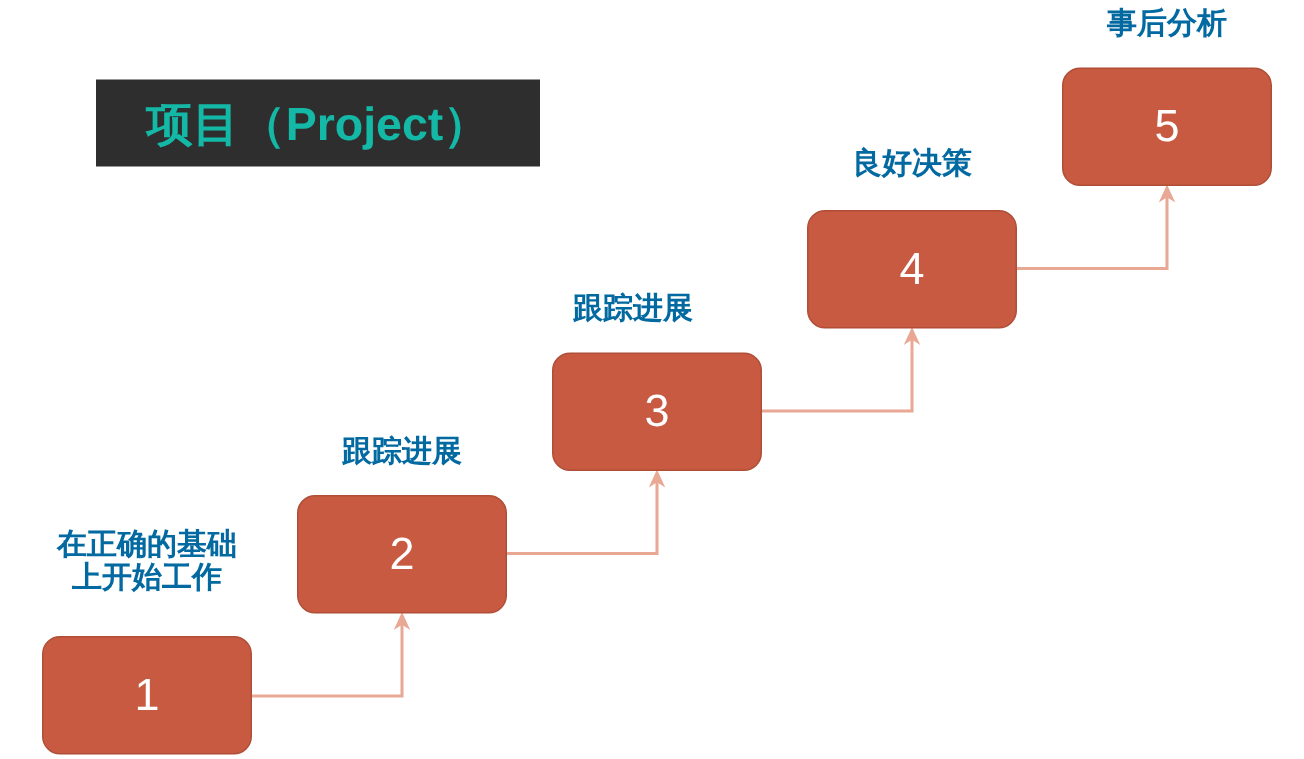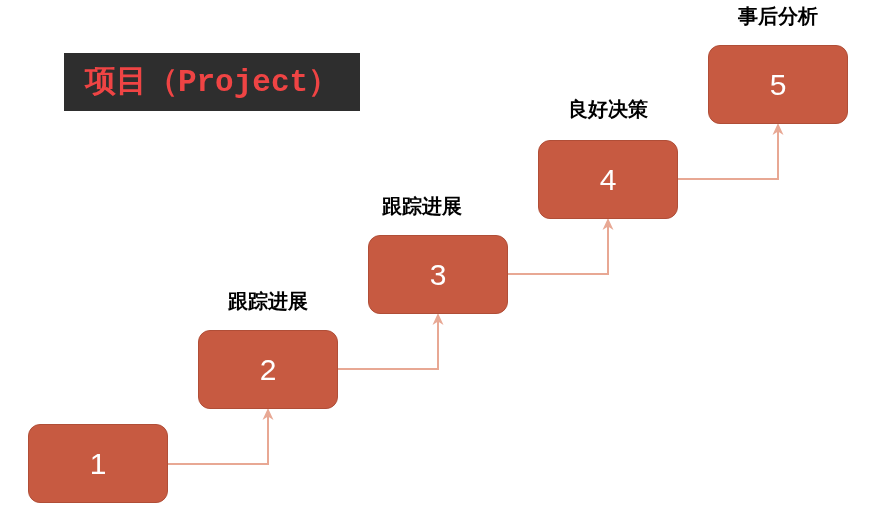--- a/index.html
+++ b/index.html
@@ -25,27 +25,27 @@
     top: 53px;
     width: 296px;
     height: 58px;
     background: #2e2e2e;
     display: flex;
     align-items: center;
     justify-content: center;
     box-sizing: border-box;
   }
   #title-banner .title-text {
-    color: #ef4444;
+    color: #14b8a6;
     font-size: 31px;
     font-weight: bold;
     letter-spacing: 0px;
     line-height: 1;
     white-space: nowrap;
-    font-family: Liberation Mono, monospace;
+    font-family: Liberation Sans, sans-serif;
   }
 
   
   .step-box {
     position: absolute;
     width: 140px;
     height: 79px;
     background: #c75a41;
     border: 1px solid #b04e37;
     border-radius: 12px;
@@ -58,21 +58,21 @@
     color: #ffffff;
     font-size: 30px;
     font-weight: normal;
     line-height: 1;
     font-family: "Liberation Sans", "DejaVu Sans", sans-serif;
   }
 
   
   .step-label {
     position: absolute;
-    color: #000000;
+    color: #0369a1;
     font-size: 20px;
     font-weight: bold;
     text-align: center;
     line-height: 1.12;
     white-space: pre-line;
     font-family: "Liberation Sans", "DejaVu Sans", sans-serif;
   }
 
   
   .connector {
@@ -114,20 +114,22 @@
     </svg>
   </div>
 
   <div class="connector" style="left:678px; top:119px; width:108px; height:68px;">
     <svg width="108" height="68" viewBox="0 0 108 68">
       <path d="M 0 60 L 100 60 L 100 12" fill="none" stroke="#e8a894" stroke-width="2"></path>
       <path d="M 100 4 L 94.5 16 L 100 12.5 L 105.5 16 Z" fill="#e8a894"></path>
     </svg>
   </div>
 
+  <div class="step-label" style="left:6px; top:352px; width:184px;">在正确的基础
+上开始工作</div>
   <div class="step-box" style="left:28px; top:424px;">
     <span class="step-number">1</span>
   </div>
 
   <div class="step-label" style="left:198px; top:290px; width:140px;">跟踪进展</div>
   <div class="step-box" style="left:198px; top:330px;">
     <span class="step-number">2</span>
   </div>
 
   <div class="step-label" style="left:352px; top:195px; width:140px;">跟踪进展</div>

